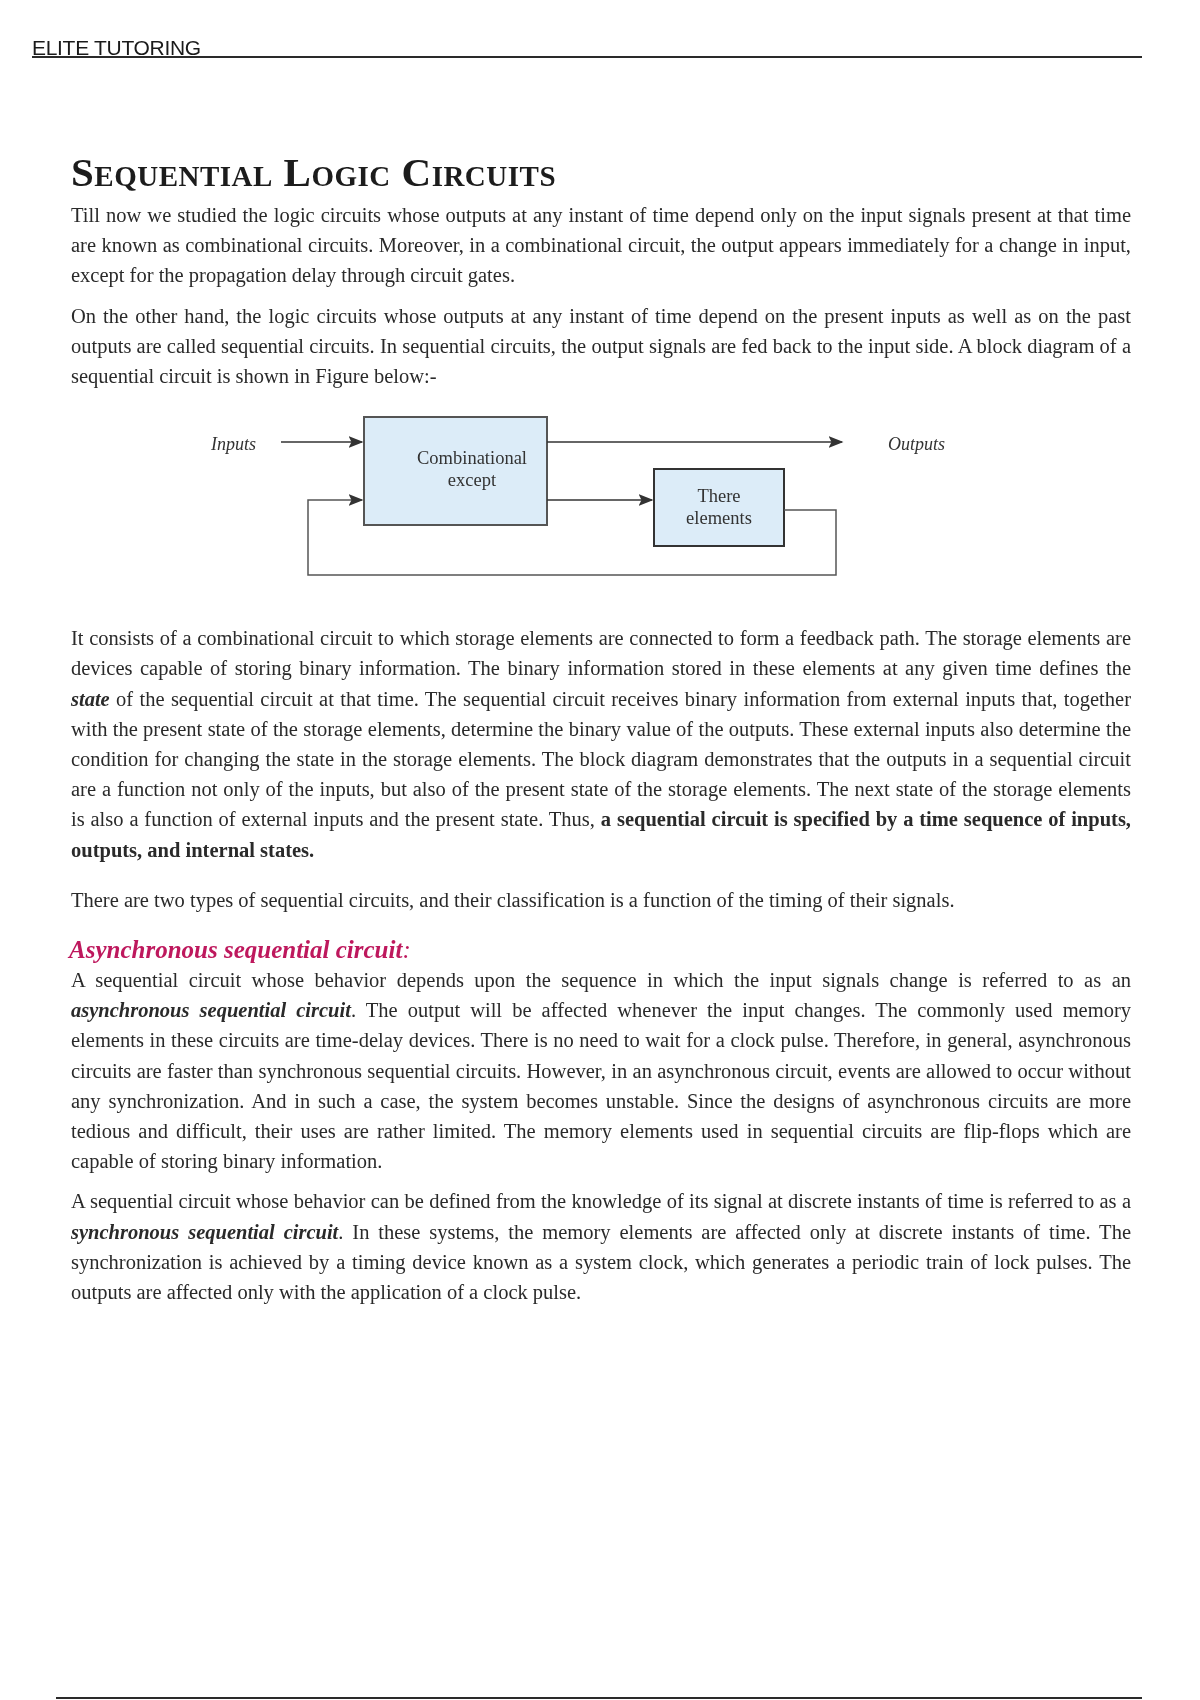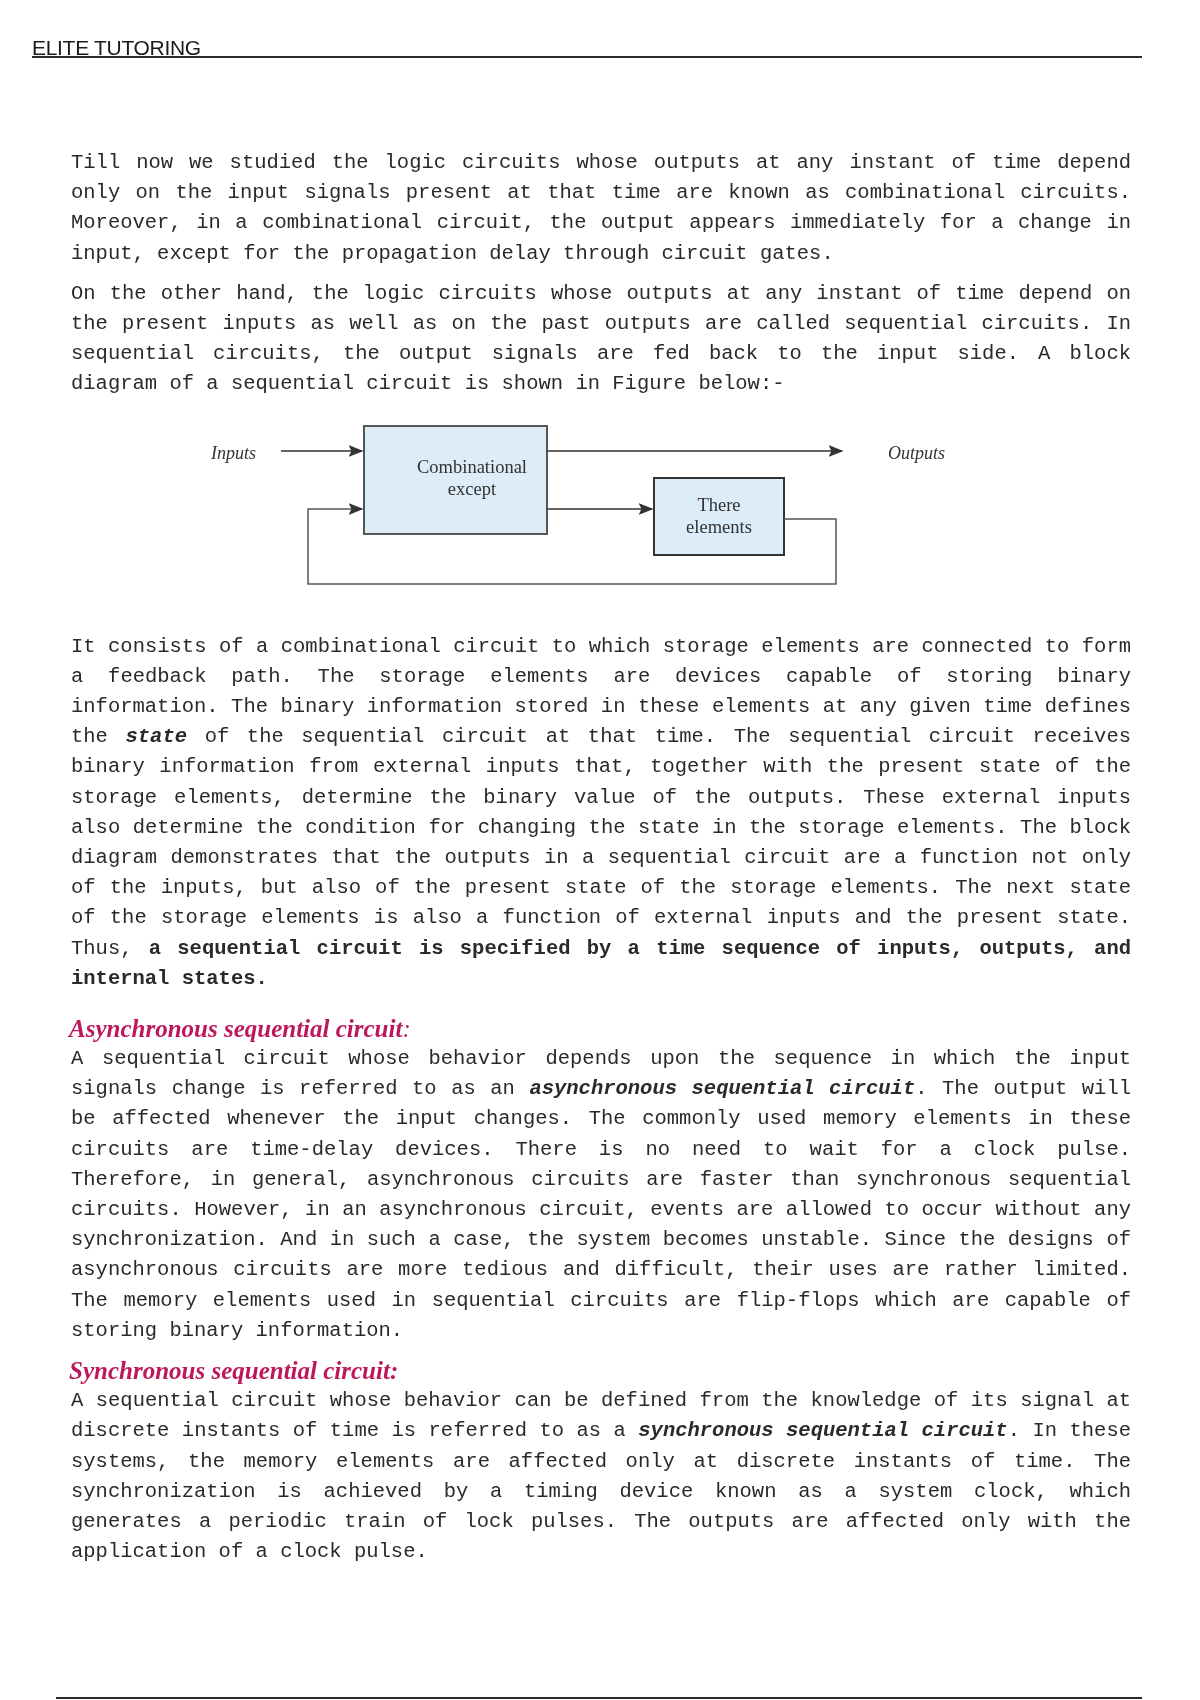--- a/index.html
+++ b/index.html
@@ -12,21 +12,21 @@
   .footer-rule { position: absolute; left: 56px; top: 1697px; width: 1086px; height: 2px; background: #2a2a2a; }
 
   .content {
     position: absolute; left: 71px; top: 148px; width: 1060px;
     font-family: "Liberation Serif", serif; font-size: 20.5px; line-height: 30.2px; color: #2a2a2a;
   }
   .title {
     font-family: "Liberation Serif", serif; font-weight: bold; font-size: 41px; line-height: 48px;
     font-variant: small-caps; color: #1c1c1c; margin: 0 0 4px 0; letter-spacing: 0.5px;
   }
-  p { margin: 0 0 20px 0; text-align: justify; font-family: Liberation Mono, monospace; }
+  p { margin: 0 0 20px 0; text-align: justify; }
   p.tight { margin-bottom: 10px; }
   .sub-heading {
     font-family: "Liberation Serif", serif; font-style: italic; font-weight: bold; font-size: 25px;
     line-height: 30px; color: #be185d; margin: 0; margin-left: -2px;
   }
   .sub-heading .colon { font-weight: normal; }
   .bi { font-weight: bold; font-style: italic; }
   .b { font-weight: bold; }
 
   .diagram { position: relative; width: 1060px; height: 200px; margin: 14px 0 18px 0; }
@@ -35,20 +35,21 @@
   .dlabel.italic { font-style: italic; font-size: 18px; }
   .dlabel.box { font-size: 18.5px; text-align: center; line-height: 22px; }
 </style>
 </head>
 <body>
 
 <div class="header-label">ELITE TUTORING</div>
 <div class="header-rule"></div>
 
 <div class="content">
+  <h1 class="title">Sequential Logic Circuits</h1>
 
   <p class="tight">Till now we studied the logic circuits whose outputs at any instant of time depend only on the input signals present at that time are known as combinational circuits. Moreover, in a combinational circuit, the output appears immediately for a change in input, except for the propagation delay through circuit gates.</p>
   <p class="tight">On the other hand, the logic circuits whose outputs at any instant of time depend on the present inputs as well as on the past outputs are called sequential circuits. In sequential circuits, the output signals are fed back to the input side. A block diagram of a sequential circuit is shown in Figure below:-</p>
 
   <div class="diagram">
     <svg width="1060" height="200" viewBox="0 0 1060 200">
       <defs>
         <marker id="arr" markerWidth="10" markerHeight="8" refX="9" refY="4" orient="auto">
           <path d="M0,0 L10,4 L0,8 L2,4 Z" fill="#333"></path>
         </marker>
@@ -67,21 +68,21 @@
       <div>except</div>
     </div>
     <div class="dlabel box" style="left:583px; top:80px; width:130px;">
       <div>There</div>
       <div>elements</div>
     </div>
   </div>
 
   <p><span>It consists of a combinational circuit to which storage elements are connected to form a feedback path. The storage elements are devices capable of storing binary information. The binary information stored in these elements at any given time defines the </span><span class="bi">state</span><span> of the sequential circuit at that time. The sequential circuit receives binary information from external inputs that, together with the present state of the storage elements, determine the binary value of the outputs. These external inputs also determine the condition for changing the state in the storage elements. The block diagram demonstrates that the outputs in a sequential circuit are a function not only of the inputs, but also of the present state of the storage elements. The next state of the storage elements is also a function of external inputs and the present state. Thus, </span><span class="b">a sequential circuit is specified by a time sequence of inputs, outputs, and internal states.</span></p>
 
+  <p>There are two types of sequential circuits, and their classification is a function of the timing of their signals.</p>
 
   <div class="sub-heading"><span>Asynchronous sequential circuit</span><span class="colon">:</span></div>
   <p class="tight"><span>A sequential circuit whose behavior depends upon the sequence in which the input signals change is referred to as an </span><span class="bi">asynchronous sequential circuit</span><span>. The output will be affected whenever the input changes. The commonly used memory elements in these circuits are time-delay devices. There is no need to wait for a clock pulse. Therefore, in general, asynchronous circuits are faster than synchronous sequential circuits. However, in an asynchronous circuit, events are allowed to occur without any synchronization. And in such a case, the system becomes unstable. Since the designs of asynchronous circuits are more tedious and difficult, their uses are rather limited. The memory elements used in sequential circuits are flip-flops which are capable of storing binary information.</span></p>
 
-  <div class="sub-heading">Synchronous sequential circuit:</div>
   <p><span>A sequential circuit whose behavior can be defined from the knowledge of its signal at discrete instants of time is referred to as a </span><span class="bi">synchronous sequential circuit</span><span>. In these systems, the memory elements are affected only at discrete instants of time. The synchronization is achieved by a timing device known as a system clock, which generates a periodic train of lock pulses. The outputs are affected only with the application of a clock pulse.</span></p>
 </div>
 
 <div class="footer-rule"></div>
 
 </body></html>

